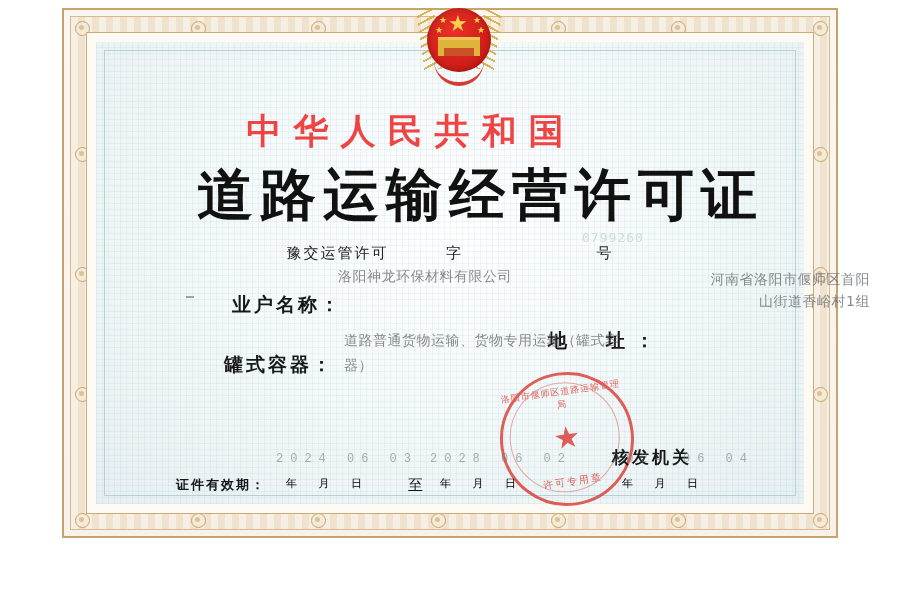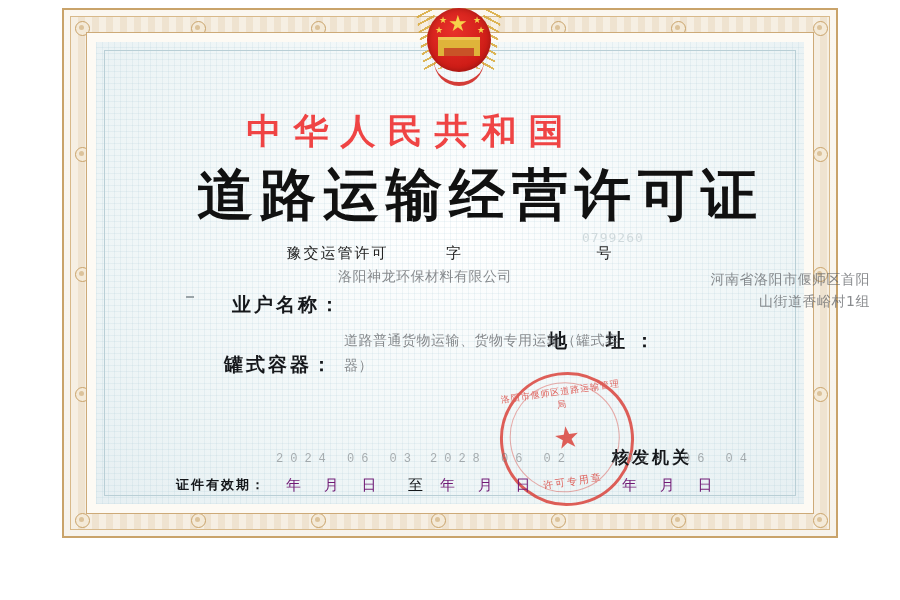--- a/index.html
+++ b/index.html
@@ -322,22 +322,22 @@
     left: 176px;
     top: 476px;
     font-size: 13px;
     font-weight: bold;
     color: #15171a;
     letter-spacing: 2px;
   }
   .date-group {
     position: absolute;
     top: 476px;
-    font-size: 15px;
-    color: #701a75;
+    font-size: 11px;
+    color: #000000;
     letter-spacing: 9px;
   }
   .dg1 { left: 286px; }
   .dg2 { left: 440px; }
   .dg3 { left: 622px; }
   .sep-zhi {
     position: absolute;
     left: 408px;
     top: 476px;
     font-size: 15px;

